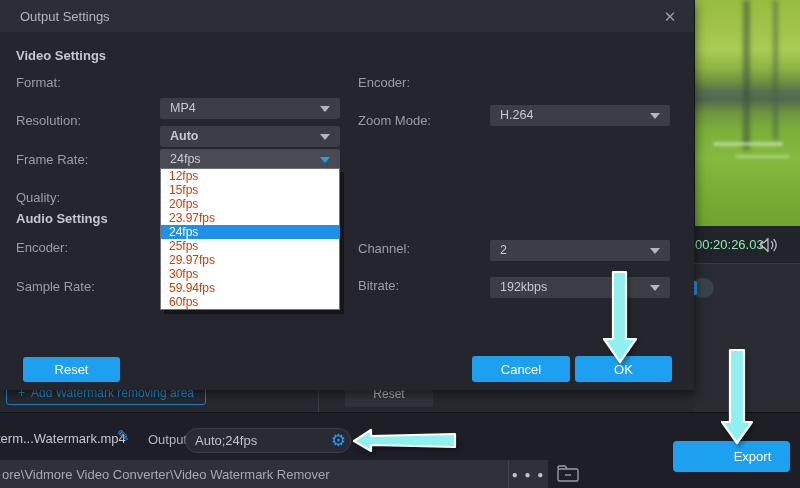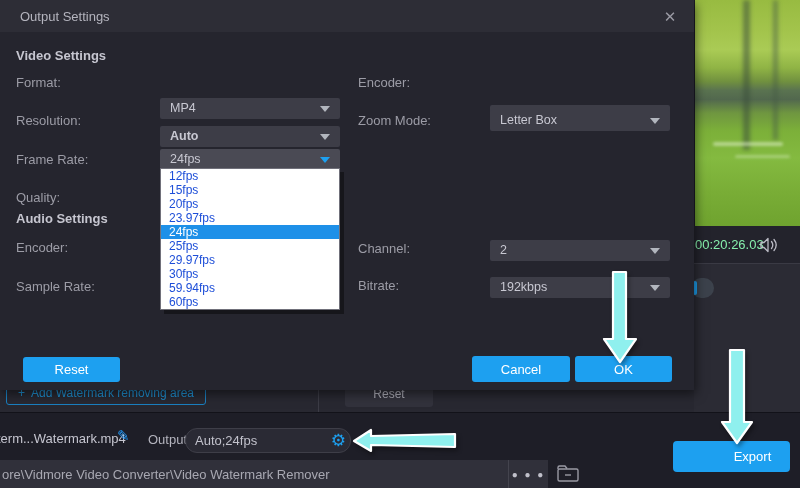--- a/index.html
+++ b/index.html
@@ -55,21 +55,21 @@
   .field-label { position:absolute; font-size:13px; color:#9c9ca6; }
   .dd { position:absolute; height:21px; background:#3d3d47; border-radius:2px; cursor:pointer; }
   .dd-value { position:absolute; left:10px; top:3px; font-size:12.5px; color:#c8c8d2; }
   .caret { position:absolute; right:10px; top:8px; width:0; height:0; border-left:5px solid transparent; border-right:5px solid transparent; border-top:6px solid #b2b6be; }
   .caret.blue { border-top-color:#1da0f0; }
   .dd.active { background:#4a4a54; }
   .w-left { left:160px; width:180px; }
   .w-right { left:490px; width:180px; }
   .list { position:absolute; left:160px; top:168px; width:180px; background:#fff; border:1px solid #70707a;
     box-shadow:4px 4px 0 rgba(0,0,0,.4); z-index:3; }
-  .list-item { height:14px; line-height:14px; font-size:12px; color:#1d4ed8; padding-left:8px; cursor:pointer; }
+  .list-item { height:14px; line-height:14px; font-size:12px; color:#c2410c; padding-left:8px; cursor:pointer; }
   .list-item.selected { background:#1e90e8; color:#fff; }
   .btn-blue { position:absolute; background:#1da0f0; border:none; border-radius:3px; color:#fff; font-size:13px;
     display:flex; align-items:center; justify-content:center; cursor:pointer; font-family:"Liberation Sans",sans-serif; }
   
   .arrows { position:absolute; left:0; top:0; width:800px; height:488px; z-index:4; pointer-events:none; }
 </style>
 </head>
 <body>
 
 <div class="stage">
@@ -146,24 +146,20 @@
       <span class="dd-value">H.264</span>
       <span class="caret"></span>
     </div>
 
     <span class="field-label" style="left:16px; top:113px;">Resolution:</span>
     <div class="dd w-left" style="top:126px;font-weight:bold;">
       <span class="dd-value">Auto</span>
       <span class="caret"></span>
     </div>
     <span class="field-label" style="left:358px; top:113px;">Zoom Mode:</span>
-    <div class="dd w-right" style="top:110px;">
-      <span class="dd-value">Letter Box</span>
-      <span class="caret"></span>
-    </div>
 
     <span class="field-label" style="left:16px; top:152px;">Frame Rate:</span>
     <div class="dd w-left active" style="top:149px; height:20px;">
       <span class="dd-value">24fps</span>
       <span class="caret blue"></span>
     </div>
 
     <span class="field-label" style="left:16px; top:190px;">Quality:</span>
 
     <div class="sec-header" style="left:16px; top:211px;">Audio Settings</div>

